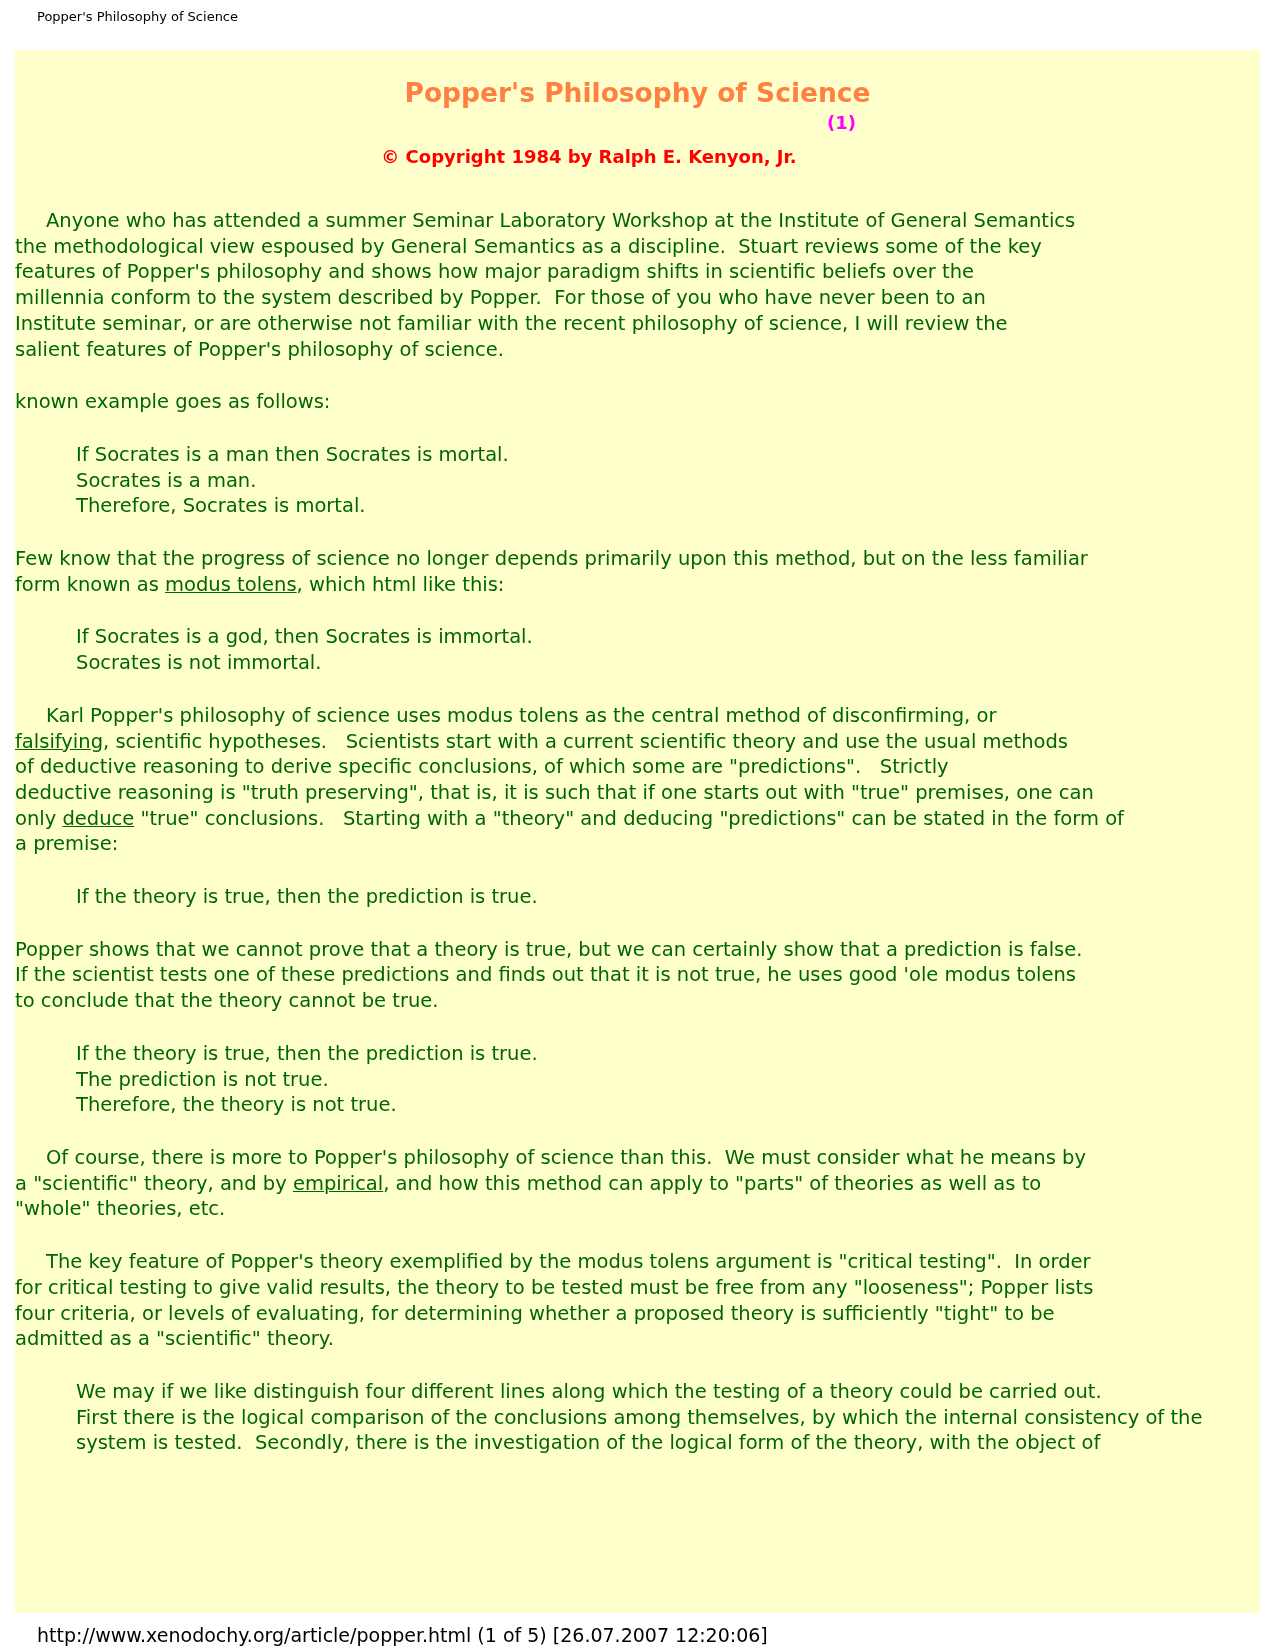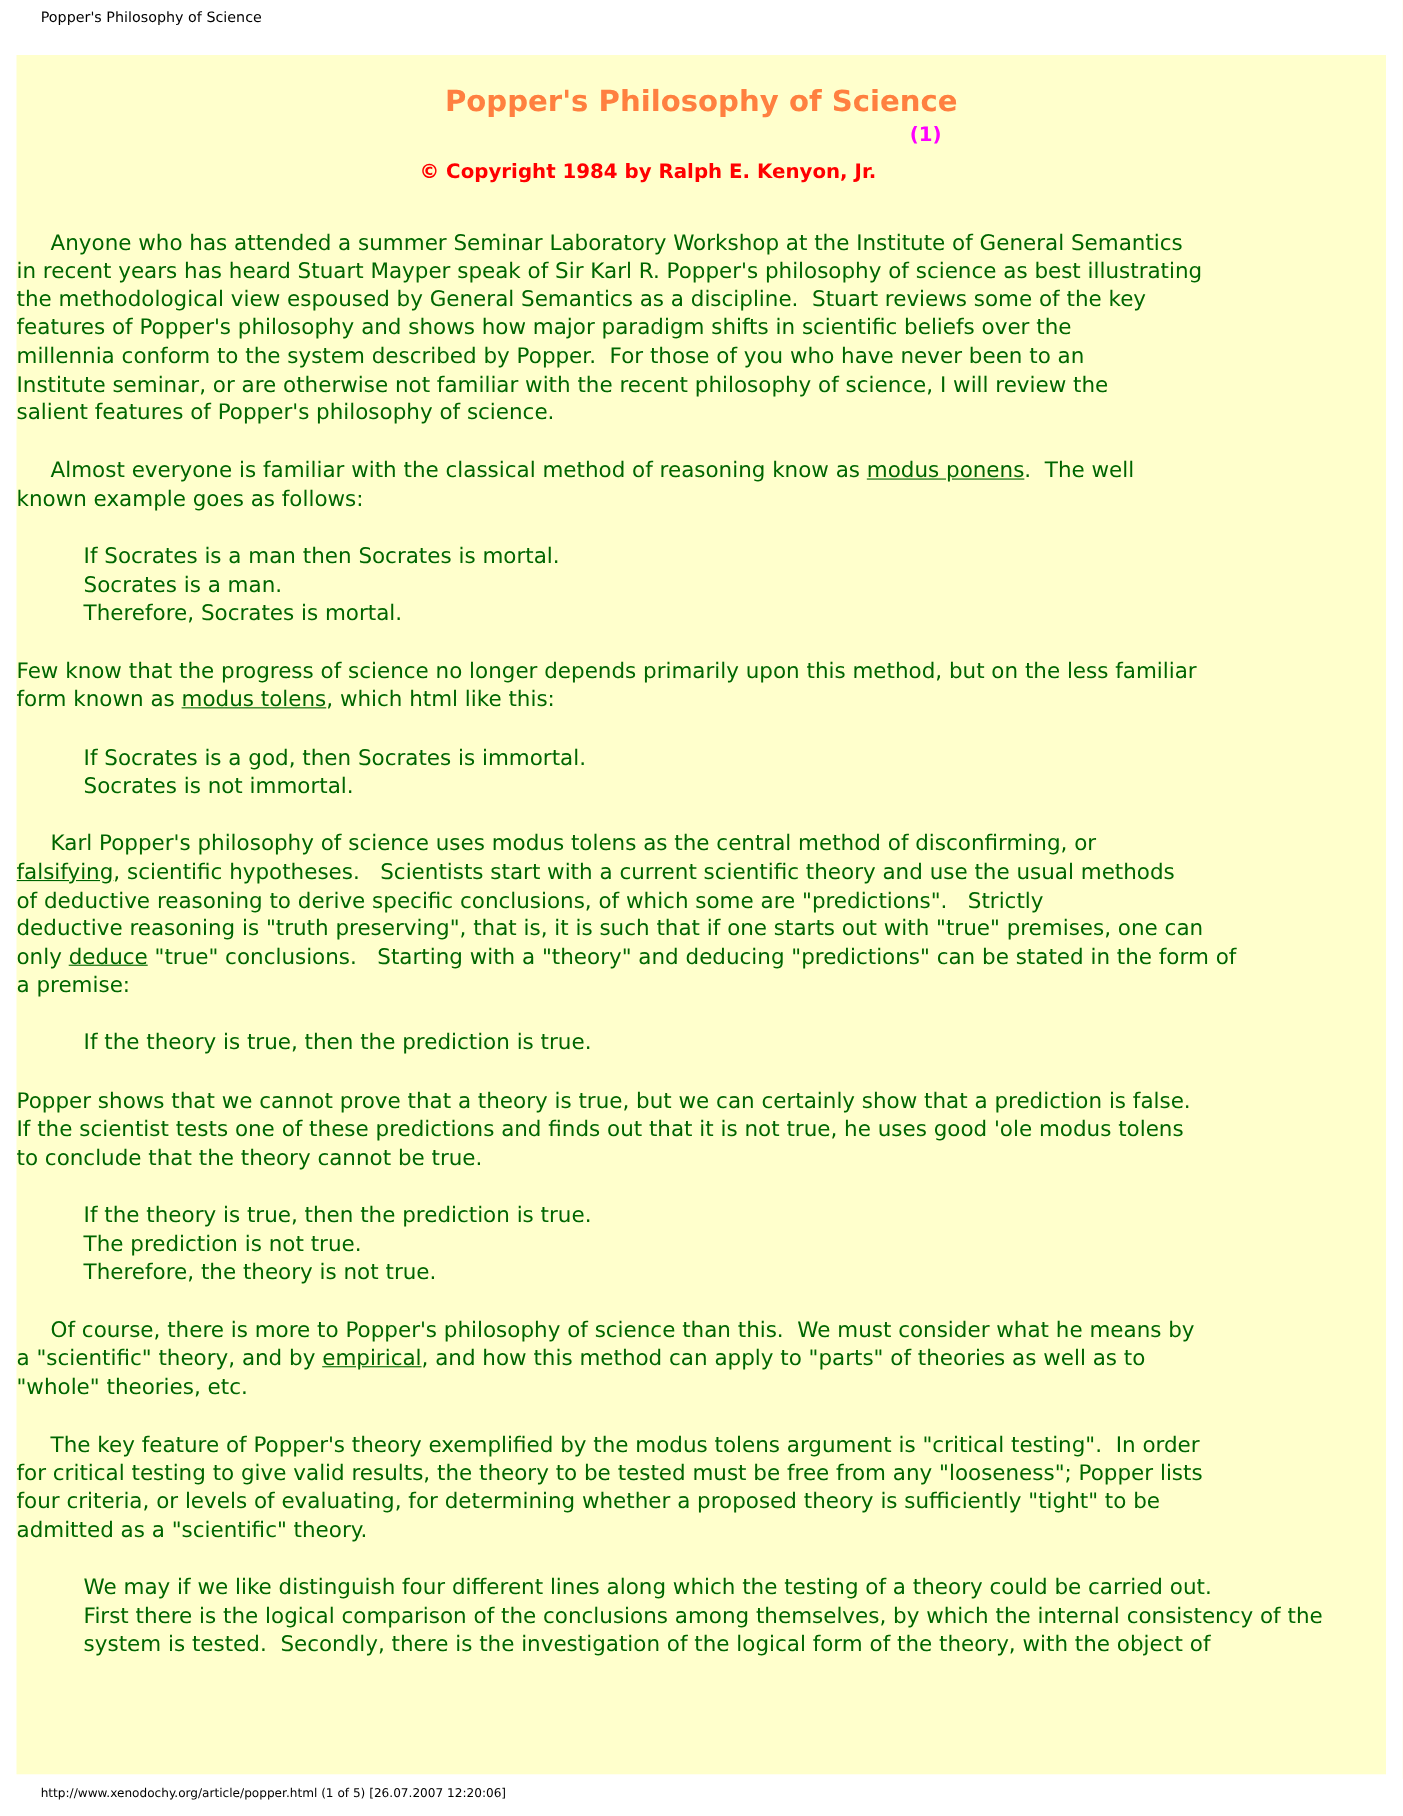--- a/index.html
+++ b/index.html
@@ -6,21 +6,21 @@
   body {
     width: 1275px; height: 1651px; position: relative; overflow: hidden;
     font-family: "DejaVu Sans", sans-serif;
   }
   .print-header {
     position: absolute; left: 37px; top: 9px;
     font-size: 13px; color: #000; font-family: "DejaVu Sans", sans-serif;
   }
   .print-footer {
     position: absolute; left: 37px; top: 1624px;
-    font-size: 11px; color: #000; font-family: "DejaVu Sans", sans-serif;
+    font-size: 19px; color: #000; font-family: "DejaVu Sans", sans-serif;
   }
   .page {
     position: absolute; left: 15px; top: 50px; width: 1245px; height: 1563px;
     background: #ffffcc; overflow: hidden;
   }
   .title {
     position: absolute; left: 0; width: 1245px; top: 27px; text-align: center;
     color: #ff8040; font-weight: bold; font-size: 26.5px;
   }
   .note {
@@ -46,31 +46,29 @@
 <div class="print-header">Popper's Philosophy of Science</div>
 
 <div class="page">
   <div class="title">Popper's Philosophy of Science</div>
   <a class="note">(1)</a>
   <div class="copyright">© Copyright 1984 by Ralph E. Kenyon, Jr.</div>
 
   <div class="body-text">
     <div>
       <div class="para">     Anyone who has attended a summer Seminar Laboratory Workshop at the Institute of General Semantics</div>
-      <div class="para">in recent years has heard Stuart Mayper speak of Sir Karl R. Popper's philosophy of science as best illustrating</div>
       <div class="para">the methodological view espoused by General Semantics as a discipline.  Stuart reviews some of the key</div>
       <div class="para">features of Popper's philosophy and shows how major paradigm shifts in scientific beliefs over the</div>
       <div class="para">millennia conform to the system described by Popper.  For those of you who have never been to an</div>
       <div class="para">Institute seminar, or are otherwise not familiar with the recent philosophy of science, I will review the</div>
       <div class="para">salient features of Popper's philosophy of science.</div>
     </div>
     <div class="gap"></div>
 
     <div>
-      <div class="para"><span>     Almost everyone is familiar with the classical method of reasoning know as </span><a class="u">modus ponens</a><span>.  The well</span></div>
       <div class="para">known example goes as follows:</div>
     </div>
     <div class="gap"></div>
 
     <div class="indent">
       <div class="para">If Socrates is a man then Socrates is mortal.</div>
       <div class="para">Socrates is a man.</div>
       <div class="para">Therefore, Socrates is mortal.</div>
     </div>
     <div class="gap"></div>

